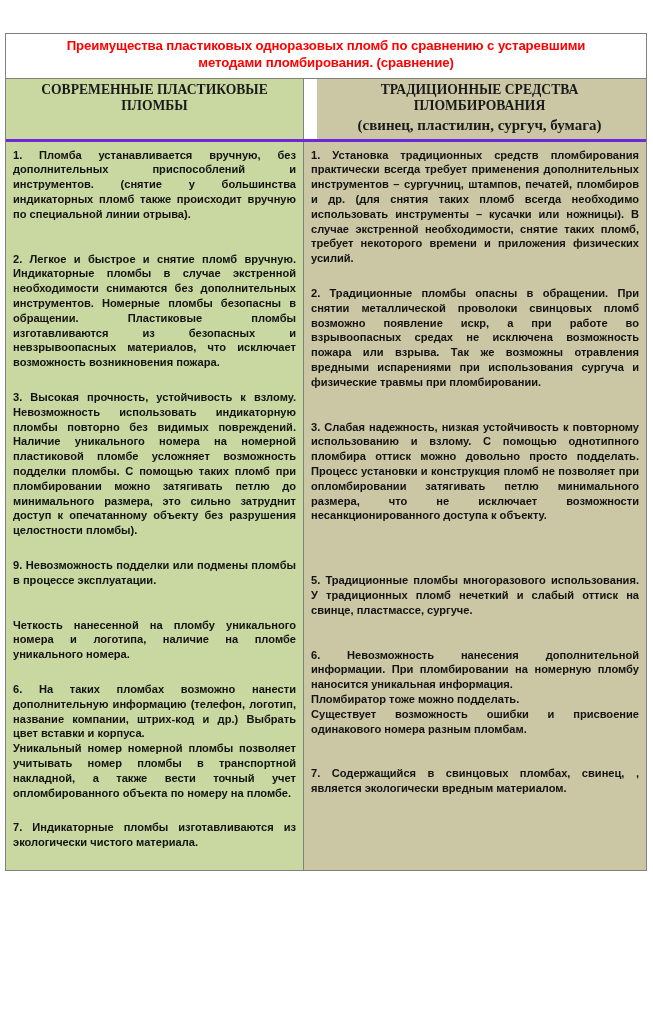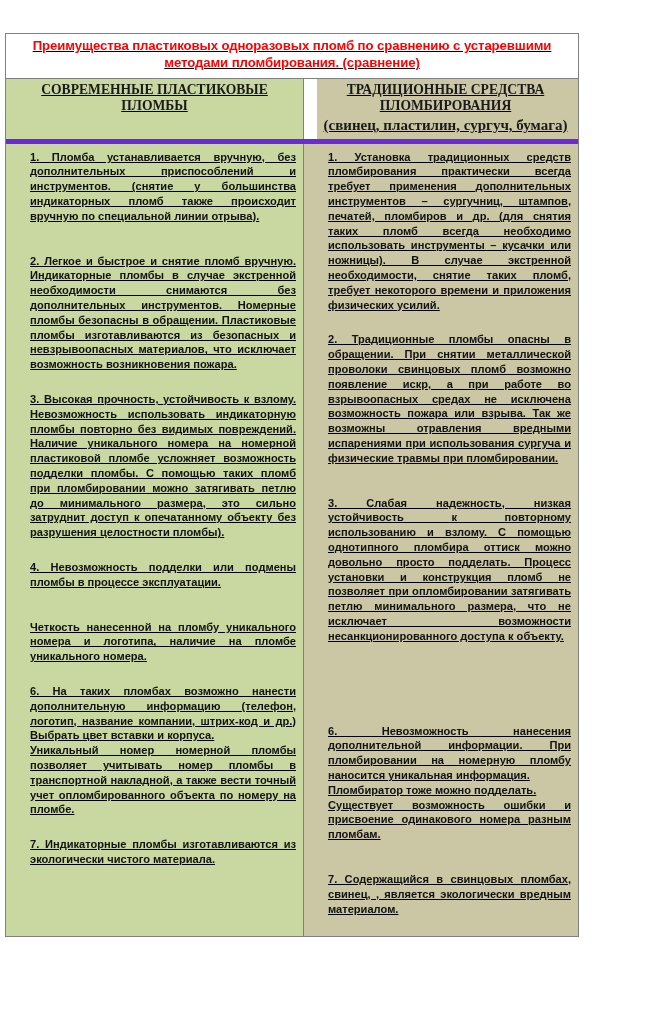--- a/index.html
+++ b/index.html
@@ -20,25 +20,24 @@
     width: 653px;
     height: 1024px;
     background: #ffffff;
   }
 
   
   .compare-table {
     position: absolute;
     left: 5px;
     top: 33px;
-    width: 574px;
+    width: 642px;
     border: 1px solid #808080;
     box-sizing: border-box;
     background: #ffffff;
-    text-decoration: underline;
   }
 
   
   .title-cell {
     background: #ffffff;
     border-bottom: 1px solid #808080;
     padding: 4px 8px 6px 8px;
     text-align: center;
   }
   .title-text {
@@ -46,21 +45,21 @@
     color: #ff0000;
     font-weight: bold;
     font-size: 13.2px;
     line-height: 1.28;
     letter-spacing: -0.1px;
   }
 
   
   .head-row {
     display: flex;
-    border-bottom: 5px solid #6d28d9;
+    border-bottom: 3px solid #6d28d9;
     gap: 13px;
   }
   .head-left {
     width: 298px;
     flex: 0 0 298px;
     background: #c9d8a0;
     border-right: 1px solid #808080;
     box-sizing: border-box;
     padding: 3px 6px 9px 6px;
     text-align: center;
@@ -90,21 +89,21 @@
     margin-top: 1px;
   }
 
   
   .body-row {
     display: flex;
     align-items: stretch;
   }
   .col {
     box-sizing: border-box;
-    padding: 6px 7px 8px 24px;
+    padding: 6px 7px 8px 7px;
   }
   .col-left {
     width: 298px;
     flex: 0 0 298px;
     background: #c9d8a0;
     border-right: 1px solid #808080;
   }
   .col-right {
     flex: 1 1 auto;
     background: #cbc7a4;
@@ -151,21 +150,21 @@
 
     <div class="body-row">
 
       <div class="col col-left">
         <div class="item">1. Пломба устанавливается вручную, без дополнительных приспособлений и инструментов. (снятие у большинства индикаторных пломб также происходит вручную по специальной линии отрыва).</div>
         <div class="gap-l"></div>
         <div class="item">2. Легкое и быстрое и снятие пломб вручную. Индикаторные пломбы в случае экстренной необходимости снимаются без дополнительных инструментов. Номерные пломбы безопасны в обращении. Пластиковые пломбы изготавливаются из безопасных и невзрывоопасных материалов, что исключает возможность возникновения пожара.</div>
         <div class="gap-m"></div>
         <div class="item">3. Высокая прочность, устойчивость к взлому. Невозможность использовать индикаторную пломбы повторно без видимых повреждений. Наличие уникального номера на номерной пластиковой пломбе усложняет возможность подделки пломбы. С помощью таких пломб при пломбировании можно затягивать петлю до минимального размера, это сильно затруднит доступ к опечатанному объекту без разрушения целостности пломбы).</div>
         <div class="gap-m"></div>
-        <div class="item">4. Невозможность подделки или подмены пломбы в процессе эксплуатации.</div>
+        <div class="item">9. Невозможность подделки или подмены пломбы в процессе эксплуатации.</div>
         <div class="gap-l"></div>
         <div class="item">
             <span class="ln">Четкость нанесенной на пломбу уникального номера и логотипа, наличие на пломбе уникального номера.</span>
           </div>
         <div class="gap-m"></div>
         <div class="item">
             <span class="ln">6. На таких пломбах возможно нанести дополнительную информацию (телефон, логотип, название компании, штрих-код и др.) Выбрать цвет вставки и корпуса.</span>
             <span class="ln">Уникальный номер номерной пломбы позволяет учитывать номер пломбы в транспортной накладной, а также вести точный учет опломбированного объекта по номеру на пломбе.</span>
           </div>
         <div class="gap-m"></div>
@@ -174,20 +173,21 @@
       </div>
 
       <div class="col col-right">
         <div class="item">1. Установка традиционных средств пломбирования практически всегда требует применения дополнительных инструментов – сургучниц, штампов, печатей, пломбиров и др. (для снятия таких пломб всегда необходимо использовать инструменты – кусачки или ножницы). В случае экстренной необходимости, снятие таких пломб, требует некоторого времени и приложения физических усилий.</div>
         <div class="gap-m"></div>
         <div class="item">2. Традиционные пломбы опасны в обращении. При снятии металлической проволоки свинцовых пломб возможно появление искр, а при работе во взрывоопасных средах не исключена возможность пожара или взрыва. Так же возможны отравления вредными испарениями при использования сургуча и физические травмы при пломбировании.</div>
         <div class="gap-l"></div>
         <div class="item">3. Слабая надежность, низкая устойчивость к повторному использованию и взлому. С помощью однотипного пломбира оттиск можно довольно просто подделать. Процесс установки и конструкция пломб не позволяет при опломбировании затягивать петлю минимального размера, что не исключает возможности несанкционированного доступа к объекту.</div>
         <div class="gap-l"></div>
         <div class="gap-m"></div>
+        <div class="item">5. Традиционные пломбы многоразового использования. У  традиционных пломб нечеткий и слабый оттиск на свинце, пластмассе, сургуче.</div>
         <div class="gap-l"></div>
         <div class="item">
             <span class="ln">6. Невозможность нанесения дополнительной информации. При пломбировании на номерную пломбу наносится уникальная информация.</span>
             <span class="ln">Пломбиратор тоже можно подделать.</span>
             <span class="ln">Существует возможность ошибки и присвоение одинакового номера разным пломбам.</span>
           </div>
         <div class="gap-l"></div>
         <div class="item">7. Содержащийся в свинцовых пломбах, свинец, , является экологически вредным материалом.</div>
         <div class="gap-s"></div>
       </div>

